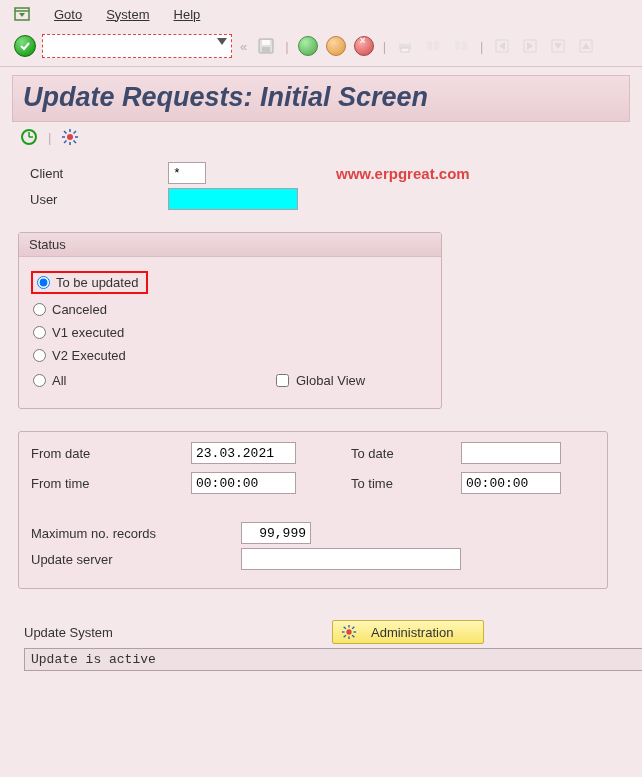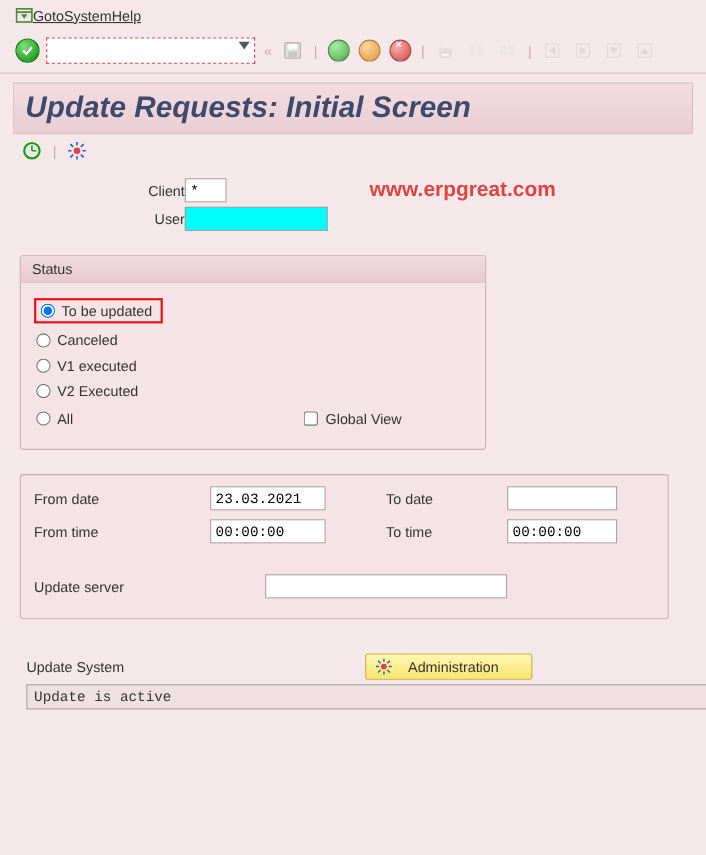--- a/index.html
+++ b/index.html
@@ -9,20 +9,21 @@
     font-size: 13px;
     background: #f5e8ea;
     color: #333;
     width: 642px;
     height: 777px;
     overflow: hidden;
   }
   .menubar {
     display: flex;
     align-items: center;
+    gap: 24px;
     padding: 6px 14px 8px 14px;
     background: #f5e8ea;
   }
   .menubar .menu-icon {
     width: 16px; height: 16px;
     display: inline-flex; align-items: center; justify-content: center;
   }
   .menubar .menu-item {
     text-decoration: underline;
     cursor: pointer;
@@ -84,33 +85,33 @@
   }
   .body-area {
     margin: 0 12px;
     padding: 6px 6px 20px 6px;
   }
   .form-row {
     display: flex;
     align-items: center;
     margin: 4px 0;
   }
-  .form-row .lbl { width: 150px; padding-left: 12px; text-align: right; }
+  .form-row .lbl { width: 150px; padding-left: 12px; }
   .txtbox {
     border: 1px solid #b0a0a4;
     background: #fff;
     height: 22px;
     padding: 2px 4px;
     font-family: "Courier New", monospace;
     font-size: 13px;
   }
   .watermark {
     color: #d44;
     font-weight: bold;
-    font-size: 19px;
+    font-size: 15px;
     margin-left: 130px;
   }
   .groupbox {
     border: 1px solid #c9b1b6;
     background: #f5e4e7;
     margin-top: 22px;
     border-radius: 3px;
   }
   .groupbox .gb-title {
     background: linear-gradient(#f1dbe0, #e6cbd1);
@@ -332,20 +333,24 @@
 
         <span>From time</span>
         <input class="txtbox" style="width: 105px;" value="00:00:00">
         <span></span>
         <span>To time</span>
         <input class="txtbox" style="width: 100px;" value="00:00:00">
       </div>
 
       <div style="height:24px"></div>
 
+      <div class="form-row" style="padding-left:0">
+        <span style="width:210px">Maximum no. records</span>
+        <input class="txtbox" style="width: 70px; text-align: right;" value="99,999">
+      </div>
       <div class="form-row" style="padding-left:0">
         <span style="width:210px">Update server</span>
         <input class="txtbox" style="width: 220px;" value="">
       </div>
     </div>
   </div>
 
   <div class="update-sys-row">
     <span style="width:290px">Update System</span>
     <span class="admin-btn">

